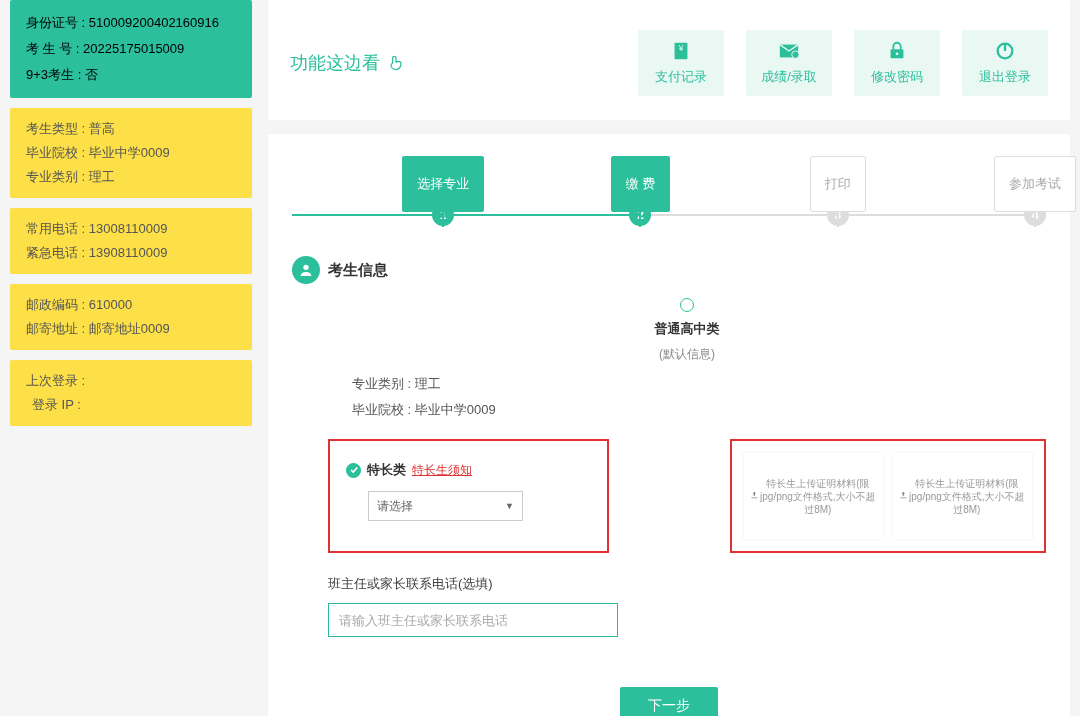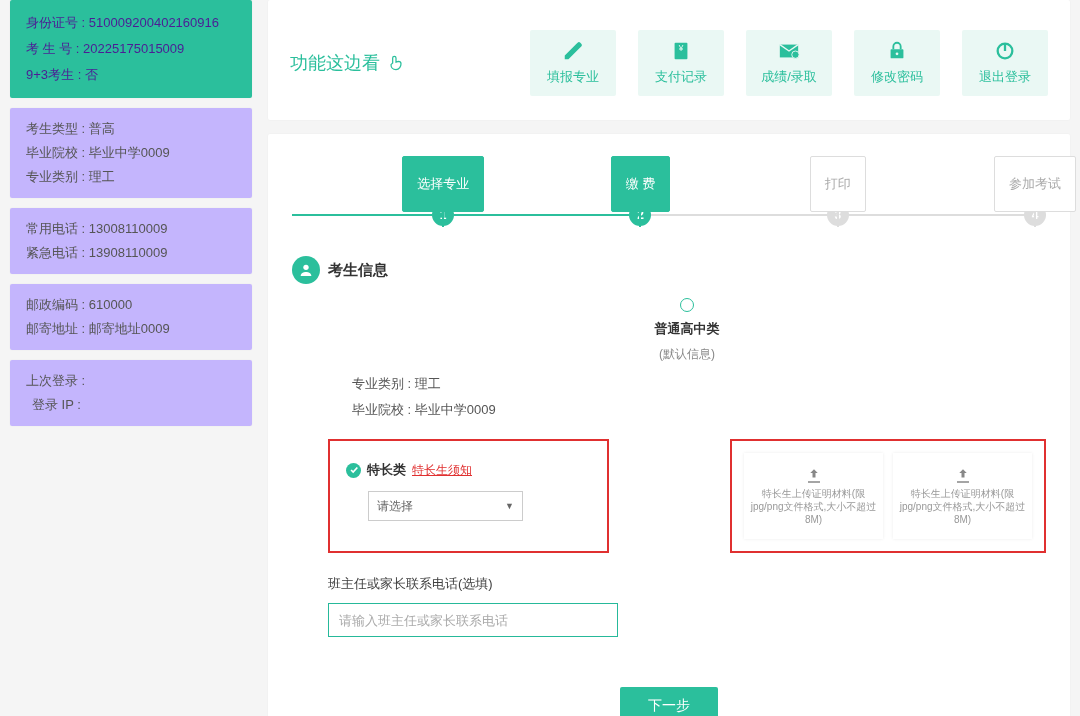--- a/index.html
+++ b/index.html
@@ -1,21 +1,21 @@
 <!DOCTYPE html>
 <html><head>
   <meta charset="utf-8">
   <style>
     * { box-sizing: border-box; margin: 0; padding: 0; }
     body { font-family: "Microsoft YaHei", Arial, sans-serif; background: #f5f5f5; font-size: 13px; color: #333; }
     .page { width: 1080px; height: 716px; display: flex; gap: 16px; padding: 0 10px; }
     .left-col { width: 242px; flex-shrink: 0; }
     .right-col { flex: 1; }
-    .card { background: #c4b5fd; border-radius: 2px; margin-bottom: 10px; box-shadow: 0 0 2px rgba(0,0,0,.05); }
-    .green-card { background: #2bbf9c; color: #4c1d95; padding: 14px 16px 14px 16px; }
+    .card { background: #fde047; border-radius: 2px; margin-bottom: 10px; box-shadow: 0 0 2px rgba(0,0,0,.05); }
+    .green-card { background: #2bbf9c; color: #000000; padding: 14px 16px 14px 16px; }
     .green-card .row { margin-bottom: 8px; font-size: 13px; }
     .green-card .row:last-child { margin-bottom: 0; }
     .info-card { padding: 12px 16px; color: #555; }
     .info-card .row { margin-bottom: 6px; }
     .info-card .row:last-child { margin-bottom: 0; }
     .func-bar { background: #fff; padding: 30px 22px 24px; display: flex; align-items: center; gap: 8px; }
     .func-title { color: #2bbf9c; font-size: 18px; font-weight: 500; margin-right: 10px; display:flex; align-items:center; gap:6px;}
     .func-items { display: flex; gap: 22px; margin-left: auto; padding-right: 0px; }
     .func-item { background: #eaf8f4; width: 86px; height: 66px; display: flex; flex-direction: column; align-items: center; justify-content: center; color: #2bbf9c; font-size: 13px; cursor: pointer; border-radius:2px;}
     .func-item svg { margin-bottom: 6px; }
@@ -39,21 +39,21 @@
     .radio-o { width: 14px; height: 14px; border: 1.5px solid #2bbf9c; border-radius: 50%; display:inline-block;}
     .sub-info { margin-left: 60px; font-size: 13px; color: #555; }
     .sub-info .row { margin-bottom: 8px; }
     .twocol-area { display: flex; gap: 24px; margin-top: 20px; }
     .red-box-left { border: 2px solid #e03030; padding: 20px 16px 26px; width: 281px; }
     .tk-head { display:flex; align-items:center; gap:6px; font-size:13px; margin-bottom:12px;}
     .tk-head .ck { width:15px; height:15px; background:#2bbf9c; border-radius:50%; display:flex; align-items:center; justify-content:center;}
     .tk-link { color:#e03030; font-size:12px; text-decoration:underline; cursor:pointer;}
     .sel { width: 155px; height: 30px; border: 1px solid #ccc; display:flex; align-items:center; justify-content:space-between; padding:0 8px; font-size:12px; color:#666; cursor:pointer; margin-left:22px;}
     .red-box-right { border: 2px solid #e03030; padding: 12px; display:flex; gap:10px; width:316px;}
-    .upload-box { background:#fff; width:140px; height:86px; display:flex; flex-direction:column; align-items:center; justify-content:center; text-align:center; font-size:10px; color:#999; line-height:1.3; padding: 4px 6px; box-shadow:0 0 3px rgba(0,0,0,.08); cursor:pointer;}
+    .upload-box { background:#fff; width:140px; height:86px; display:flex; flex-direction:row; align-items:center; justify-content:center; text-align:center; font-size:10px; color:#999; line-height:1.3; padding: 4px 6px; box-shadow:0 0 3px rgba(0,0,0,.08); cursor:pointer;}
     .upload-box svg { margin-bottom:2px;}
     .field-block { margin-top: 22px; margin-left: 36px; }
     .field-label { font-size: 13px; margin-bottom: 10px; color:#404040;}
     .text-input { width: 290px; height: 34px; border: 1px solid #26b99a; padding: 0 10px; font-size: 13px; outline: none; }
     .text-input::placeholder { color:#aaa;}
     .next-btn { background:#2bbf9c; color:#fff; border:none; padding:10px 28px; font-size:14px; display:block; margin:50px auto 0; cursor:pointer; border-radius:2px;}
   </style>
 </head>
 <body>
 
@@ -85,26 +85,20 @@
 
   <div class="right-col">
     <div class="card func-bar">
       <div class="func-title">
         <span>功能这边看</span>
         <svg width="20" height="20" viewBox="0 0 24 24" fill="none" stroke="#2bbf9c" stroke-width="1.5">
             <path d="M8 12V6a2 2 0 114 0v5l3-1c2 0 3 1 3 3 0 3-2 7-6 7s-6-3-6-6l2-2z"></path>
           </svg>
       </div>
       <div class="func-items">
-        <div class="func-item">
-          <svg width="22" height="22" viewBox="0 0 24 24" fill="#2bbf9c">
-              <path d="M3 17v4h4L19 9l-4-4L3 17zM21 7l-2 2-4-4 2-2c1-1 2-1 3 0l1 1c1 1 1 2 0 3z"></path>
-            </svg>
-          <span>填报专业</span>
-        </div>
         <div class="func-item">
           <svg width="22" height="22" viewBox="0 0 24 24" fill="#2bbf9c">
               <rect x="5" y="3" width="14" height="18" rx="1"></rect>
               <text x="12" y="12" fill="#eaf8f4" font-size="9" text-anchor="middle">¥</text>
             </svg>
           <span>支付记录</span>
         </div>
         <div class="func-item">
           <svg width="22" height="22" viewBox="0 0 24 24" fill="#2bbf9c">
               <path d="M2 5h20v14H2z"></path>

